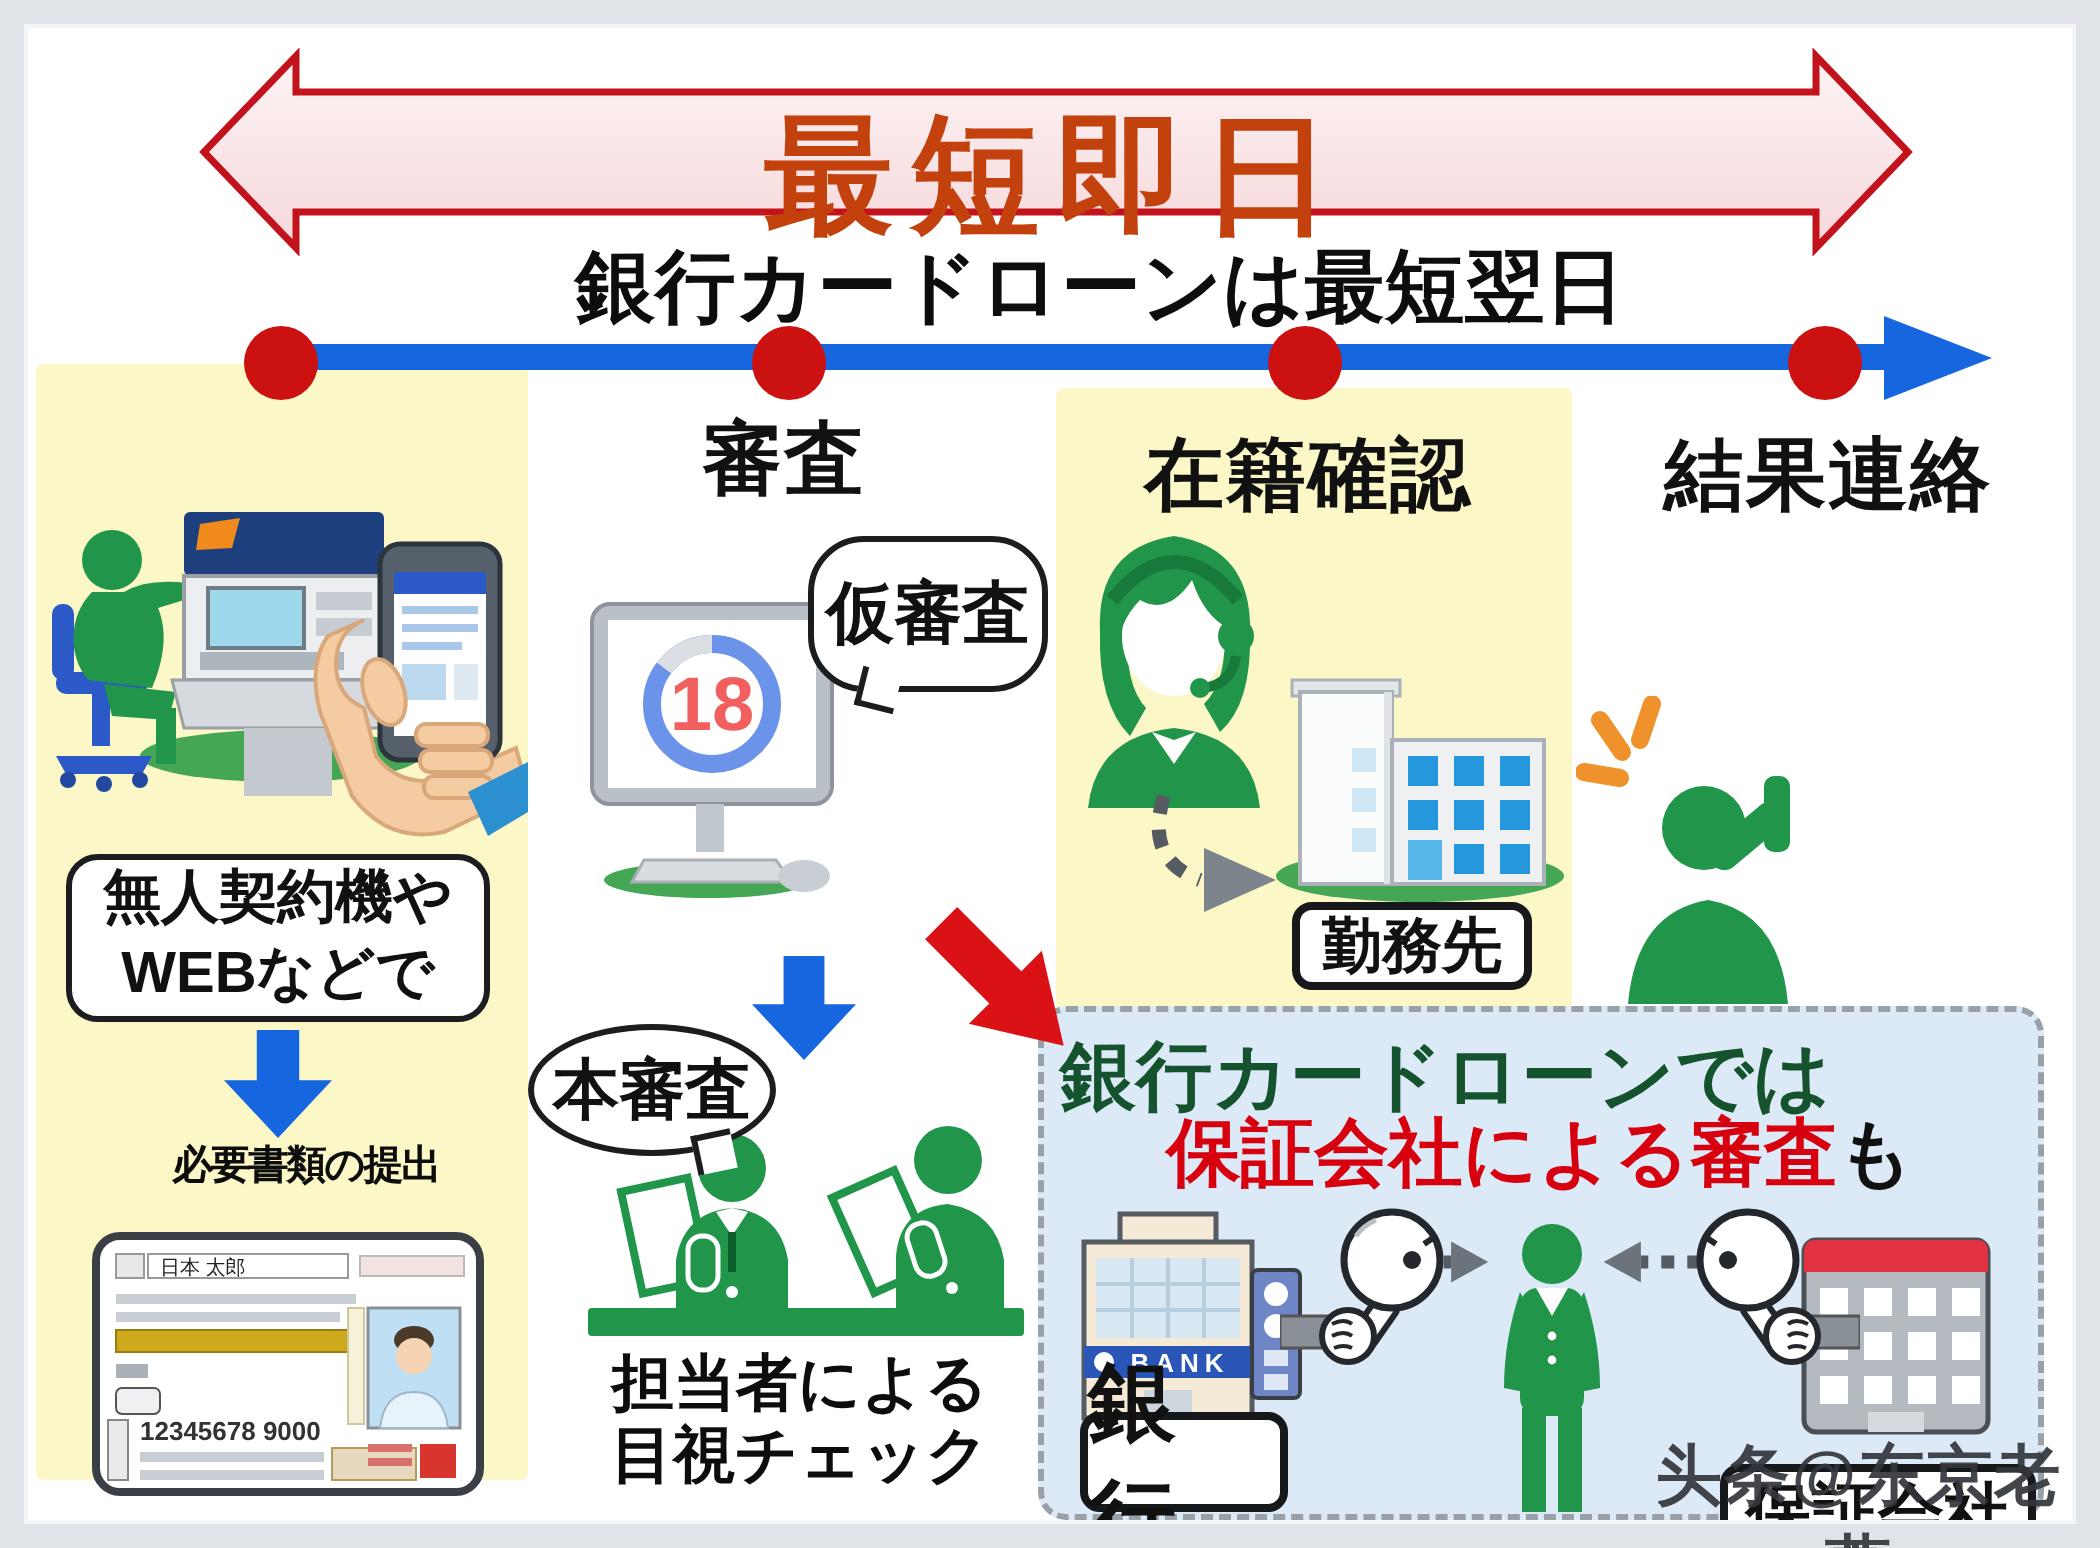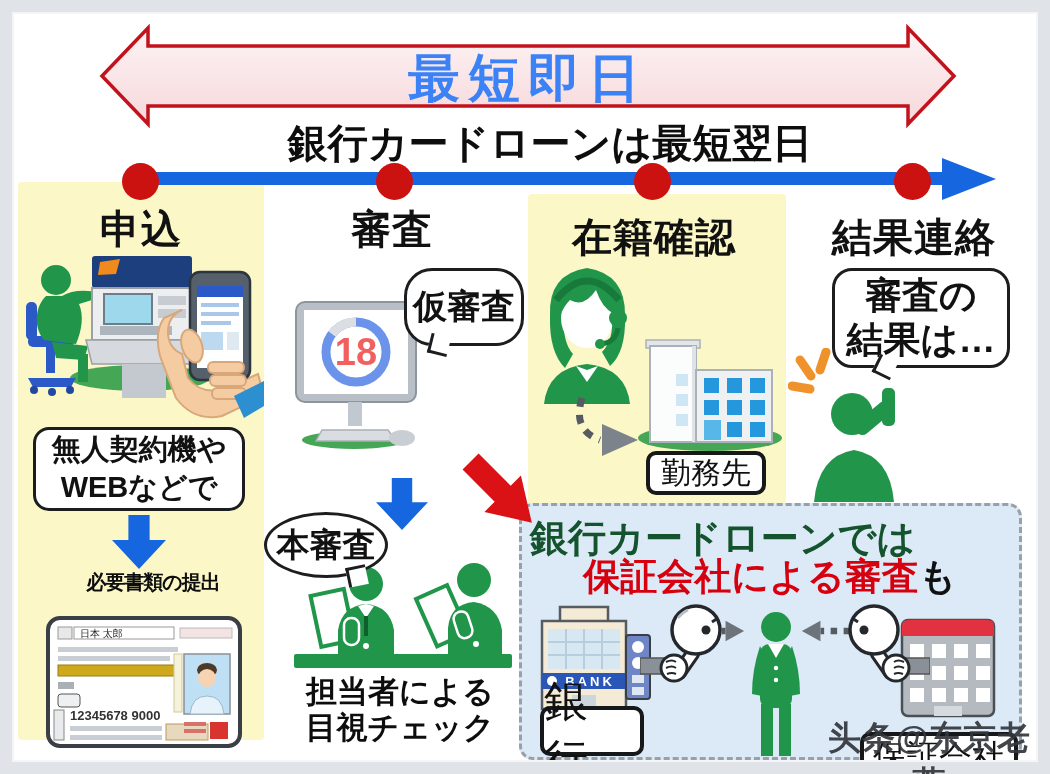--- a/index.html
+++ b/index.html
@@ -2,31 +2,31 @@
 <html><head>
 <meta charset="utf-8">
 <style>
   html,body{margin:0;padding:0;background:#fff;}
   .stage{position:relative;width:1050px;height:774px;background:#ffffff;overflow:hidden;
          font-family:"Liberation Sans","DejaVu Sans",sans-serif;color:#111;}
   .abs{position:absolute;}
   .frame{position:absolute;inset:0;border:12px solid #e0e3e7;box-shadow:inset 0 0 0 2px #f4f5f6, 0 0 0 1px #c4c8cc inset;pointer-events:none;z-index:55;}
   .panel{position:absolute;background:#fbf7c7;border-radius:4px;z-index:1;}
   .hdr{position:absolute;z-index:6;font-weight:900;font-size:40px;text-align:center;letter-spacing:1px;color:#111;}
-  .banner-title{position:absolute;z-index:6;text-align:center;font-weight:900;font-size:52px;letter-spacing:8px;color:#3b82f6;}
+  .banner-title{position:absolute;z-index:6;text-align:center;font-weight:900;font-size:65px;letter-spacing:8px;color:#c2410c;}
   .subtitle{position:absolute;z-index:6;text-align:center;font-weight:900;font-size:40px;color:#0d0d0d;}
   .tl-bar{position:absolute;background:#1666e0;z-index:3;}
   .tl-head{position:absolute;width:0;height:0;border-left:54px solid #1666e0;border-top:21px solid transparent;border-bottom:21px solid transparent;z-index:3;}
   .dot{position:absolute;width:37px;height:37px;border-radius:50%;background:#cc1111;z-index:4;}
   .bubble{position:absolute;background:#fff;border:3px solid #1b1d1f;display:flex;flex-direction:column;align-items:center;justify-content:center;font-weight:900;z-index:8;text-align:right;}
   .tail{position:absolute;width:17px;height:17px;background:#fff;border-left:3px solid #1b1d1f;border-bottom:3px solid #1b1d1f;}
   .t-kari{left:22px;bottom:-12px;transform:rotate(14deg);}
   .t-hon{right:18px;bottom:-11px;transform:rotate(78deg);}
   .t-kekka{left:40px;bottom:-12px;transform:rotate(26deg);}
-  .tag{position:absolute;background:#fff;border:4px solid #16181a;border-radius:10px;display:flex;align-items:center;justify-content:center;font-weight:400;z-index:9;}
+  .tag{position:absolute;background:#fff;border:4px solid #16181a;border-radius:10px;display:flex;align-items:center;justify-content:center;font-weight:700;z-index:9;}
   .caption{position:absolute;font-weight:900;text-align:center;z-index:6;color:#0d0d0d;}
   .gbox{position:absolute;background:#dbeaf6;border:3px dashed #9aa0a8;border-radius:14px;z-index:2;}
   .gt1{position:absolute;text-align:left;font-weight:900;font-size:38px;color:#14532d;z-index:5;}
   .gt2{position:absolute;text-align:center;font-weight:900;font-size:37px;z-index:5;}
   .gt2 .red{color:#d7000f;}
   .watermark{position:absolute;z-index:60;font-size:33px;font-weight:700;color:#33373c;opacity:.92;letter-spacing:1px;text-align:center;}
   svg{display:block;}
   svg text{font-family:"Liberation Sans","DejaVu Sans",sans-serif;}
 </style>
 </head>
@@ -49,21 +49,20 @@
   <div class="banner-title" style="left:98px;top:44px;width:860px;">最短即日</div>
   <div class="subtitle" style="left:175px;top:116px;width:750px;">銀行カードローンは最短翌日</div>
 
   <div class="tl-bar" style="left:138px;top:172px;width:806px;height:13px;"></div>
   <div class="tl-head" style="left:942px;top:158px;"></div>
   <div class="dot" style="left:122px;top:163px;"></div>
   <div class="dot" style="left:376px;top:163px;"></div>
   <div class="dot" style="left:634px;top:163px;"></div>
   <div class="dot" style="left:894px;top:163px;"></div>
 
-  <div class="hdr" style="left:61px;top:202px;width:160px;">申込</div>
   <div class="hdr" style="left:312px;top:202px;width:160px;">審査</div>
   <div class="hdr" style="left:564px;top:210px;width:180px;">在籍確認</div>
   <div class="hdr" style="left:824px;top:210px;width:180px;">結果連絡</div>
 
   <svg class="abs" style="left:22px;top:246px;z-index:6;" width="242" height="180" viewBox="0 0 242 180">
     <ellipse cx="118" cy="132" rx="70" ry="13" fill="#45a655"></ellipse>
     <rect x="4" y="56" width="11" height="38" rx="5" fill="#2b59c8"></rect>
     <rect x="6" y="90" width="46" height="11" rx="5" fill="#2b59c8"></rect>
     <rect x="24" y="101" width="9" height="26" fill="#2b59c8"></rect>
     <path d="M6,132 h48 l-5,9 H11 Z" fill="#2b59c8"></path>
@@ -246,25 +245,20 @@
       <rect x="42" y="36" width="12" height="12"></rect>
         <rect x="42" y="56" width="12" height="12"></rect>
         <rect x="42" y="76" width="12" height="12"></rect>
     </g>
   </svg>
 
   <div class="tag" style="left:646px;top:451px;width:112px;height:36px;font-size:30px;">
     <span>勤務先</span>
   </div>
 
-  <div class="bubble" style="left:832px;top:268px;width:172px;height:94px;border-radius:20px;font-size:37px;line-height:1.2;">
-    <div>審査の</div>
-    <div>結果は…</div>
-    <div class="tail t-kekka"></div>
-  </div>
 
   <svg class="abs" style="left:788px;top:348px;z-index:6;" width="50" height="52" viewBox="0 0 50 52">
     <g stroke="#f0922b" stroke-width="9" stroke-linecap="round">
       <line x1="38" y1="4" x2="32" y2="22"></line>
       <line x1="12" y1="12" x2="23" y2="28"></line>
       <line x1="4" y1="38" x2="22" y2="41"></line>
     </g>
   </svg>
 
   <svg class="abs" style="left:806px;top:386px;z-index:6;" width="102" height="116" viewBox="0 0 102 116">

